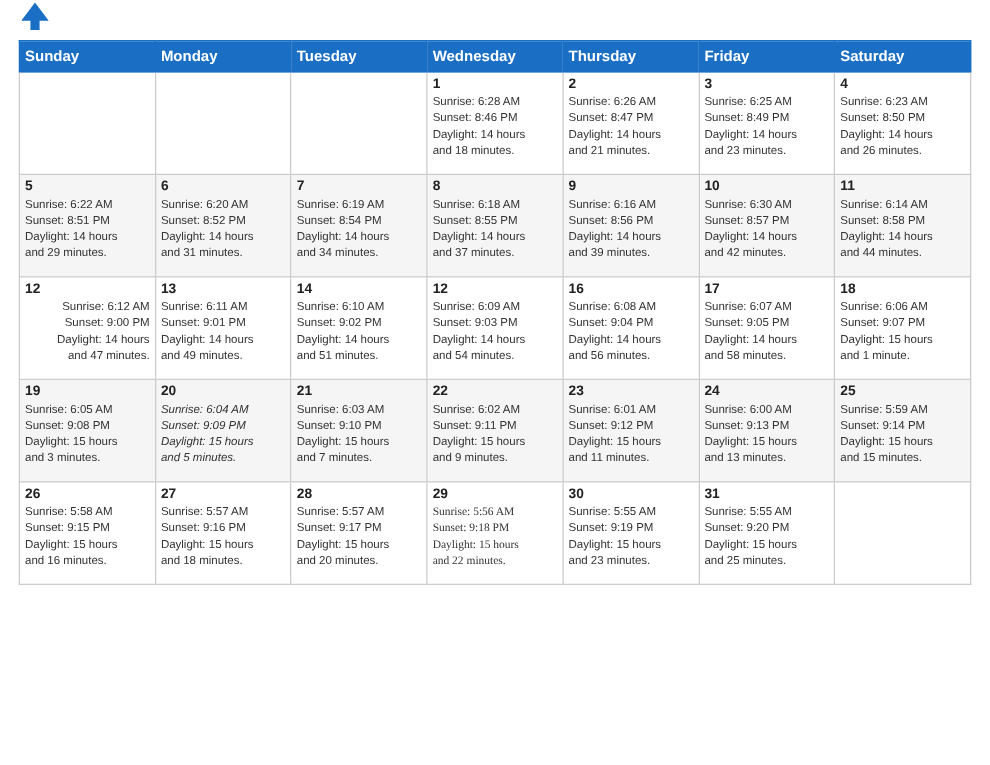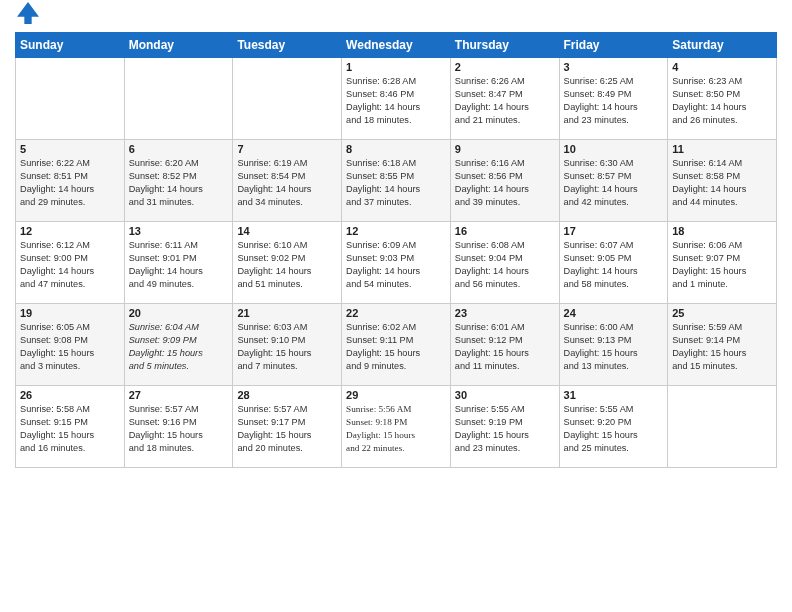--- a/index.html
+++ b/index.html
@@ -205,21 +205,21 @@
             <span class="day-num">11</span>
             <div class="day-info" style="white-space: pre-line;">Sunrise: 6:14 AM
 Sunset: 8:58 PM
 Daylight: 14 hours
 and 44 minutes.</div>
           </td>
         </tr>
         <tr>
           <td>
             <span class="day-num">12</span>
-            <div class="day-info" style="white-space: pre-line;">Sunrise: 6:12 AM
+            <div class="day-info" style="white-space: pre-line; text-align: right;">Sunrise: 6:12 AM
 Sunset: 9:00 PM
 Daylight: 14 hours
 and 47 minutes.</div>
           </td>
           <td>
             <span class="day-num">13</span>
             <div class="day-info" style="white-space: pre-line;">Sunrise: 6:11 AM
 Sunset: 9:01 PM
 Daylight: 14 hours
 and 49 minutes.</div>

